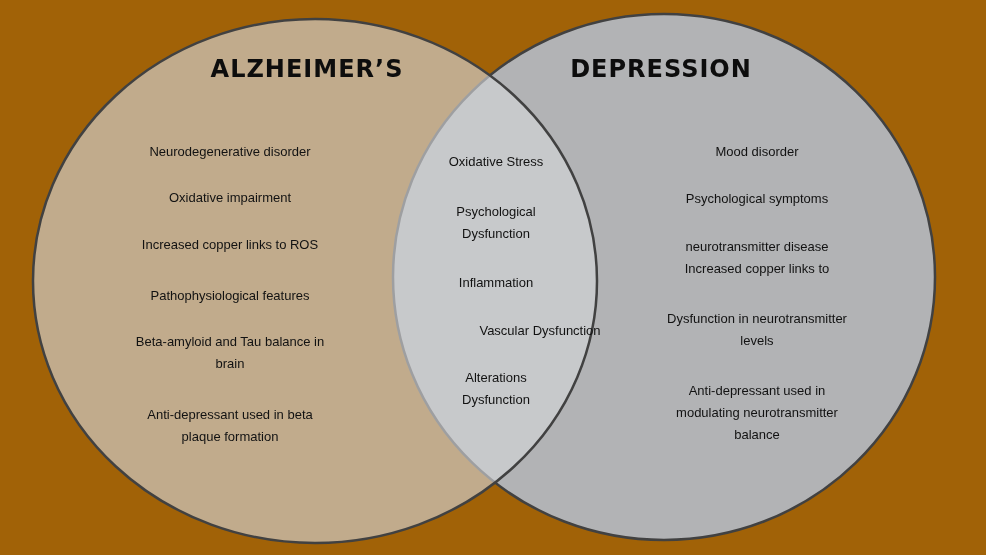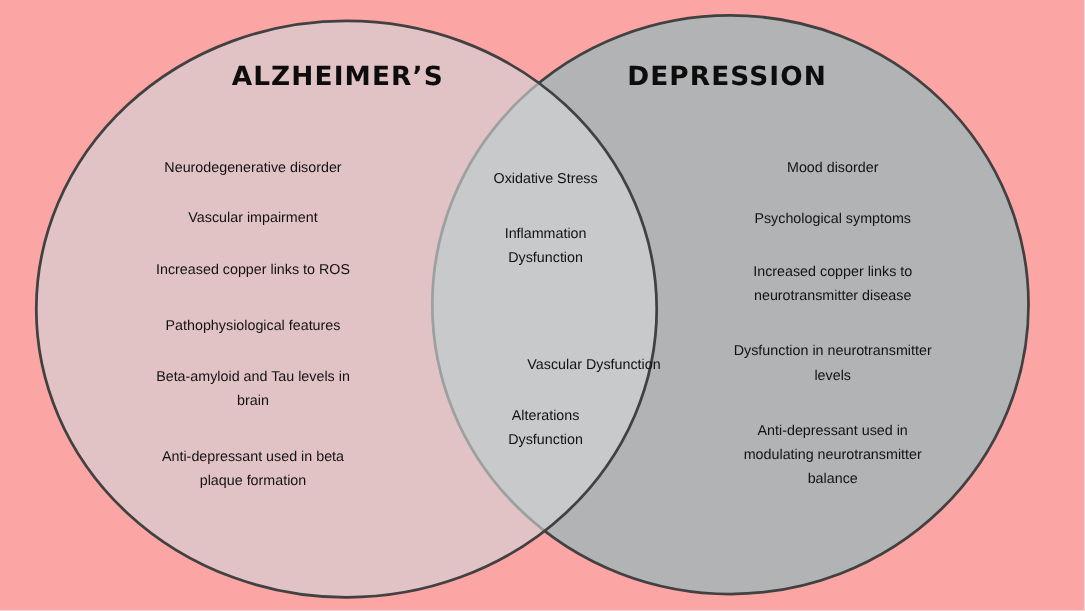--- a/index.html
+++ b/index.html
@@ -1,16 +1,16 @@
 <!DOCTYPE html>
 <html><head>
 <meta charset="utf-8">
 <style>
   html,body{margin:0;padding:0;background:#fff;}
-  .stage{position:relative;width:986px;height:555px;background:#fca5a5;overflow:hidden;
+  .stage{position:relative;width:986px;height:555px;background:#a16207;overflow:hidden;
          font-family:"Liberation Sans",sans-serif;}
   .stage svg{position:absolute;left:0;top:0;}
   .title{position:absolute;transform:translate(-50%,-50%);
          font-family:"DejaVu Sans",sans-serif;font-weight:700;font-size:24px;
          letter-spacing:1px;color:#0d0d0d;white-space:nowrap;}
   .item{position:absolute;transform:translate(-50%,-50%);text-align:center;
         font-weight:400;font-size:13px;line-height:22px;color:#121212;
         white-space:nowrap;}
   .ln{display:block;}
 </style>
@@ -26,61 +26,64 @@
     <ellipse cx="315" cy="281" rx="282" ry="262" fill-opacity="0.64" stroke="#414141" stroke-width="2.5" fill="#d3d5d8"></ellipse>
   </svg>
 
   <div class="title" style="left:307px;top:69px;">ALZHEIMER’S</div>
   <div class="title" style="left:661px;top:69px;">DEPRESSION</div>
 
   <div class="item" style="left:230px;top:152px;">
     <span class="ln">Neurodegenerative disorder</span>
   </div>
   <div class="item" style="left:230px;top:198px;">
-    <span class="ln">Vascular impairment</span>
+    <span class="ln">Oxidative impairment</span>
   </div>
   <div class="item" style="left:230px;top:245px;">
     <span class="ln">Increased copper links to ROS</span>
   </div>
   <div class="item" style="left:230px;top:296px;">
     <span class="ln">Pathophysiological features</span>
   </div>
   <div class="item" style="left:230px;top:353px;">
-    <span class="ln">Beta-amyloid and Tau levels in</span>
+    <span class="ln">Beta-amyloid and Tau balance in</span>
     <span class="ln">brain</span>
   </div>
   <div class="item" style="left:230px;top:426px;">
     <span class="ln">Anti-depressant used in beta</span>
     <span class="ln">plaque formation</span>
   </div>
 
   <div class="item" style="left:496px;top:162px;">
     <span class="ln">Oxidative Stress</span>
   </div>
   <div class="item" style="left:496px;top:223px;">
+    <span class="ln">Psychological</span>
+    <span class="ln">Dysfunction</span>
+  </div>
+  <div class="item" style="left:496px;top:283px;">
     <span class="ln">Inflammation</span>
-    <span class="ln">Dysfunction</span>
   </div>
   <div class="item" style="left:496px;top:331px;margin-left:44px;">
     <span class="ln">Vascular Dysfunction</span>
   </div>
   <div class="item" style="left:496px;top:389px;">
     <span class="ln">Alterations</span>
     <span class="ln">Dysfunction</span>
   </div>
 
   <div class="item" style="left:757px;top:152px;">
     <span class="ln">Mood disorder</span>
   </div>
   <div class="item" style="left:757px;top:199px;">
     <span class="ln">Psychological symptoms</span>
   </div>
   <div class="item" style="left:757px;top:258px;">
+    <span class="ln">neurotransmitter disease</span>
     <span class="ln">Increased copper links to</span>
-    <span class="ln">neurotransmitter disease</span>
   </div>
   <div class="item" style="left:757px;top:330px;">
     <span class="ln">Dysfunction in neurotransmitter</span>
     <span class="ln">levels</span>
   </div>
   <div class="item" style="left:757px;top:413px;">
     <span class="ln">Anti-depressant used in</span>
     <span class="ln">modulating neurotransmitter</span>
     <span class="ln">balance</span>
   </div>

